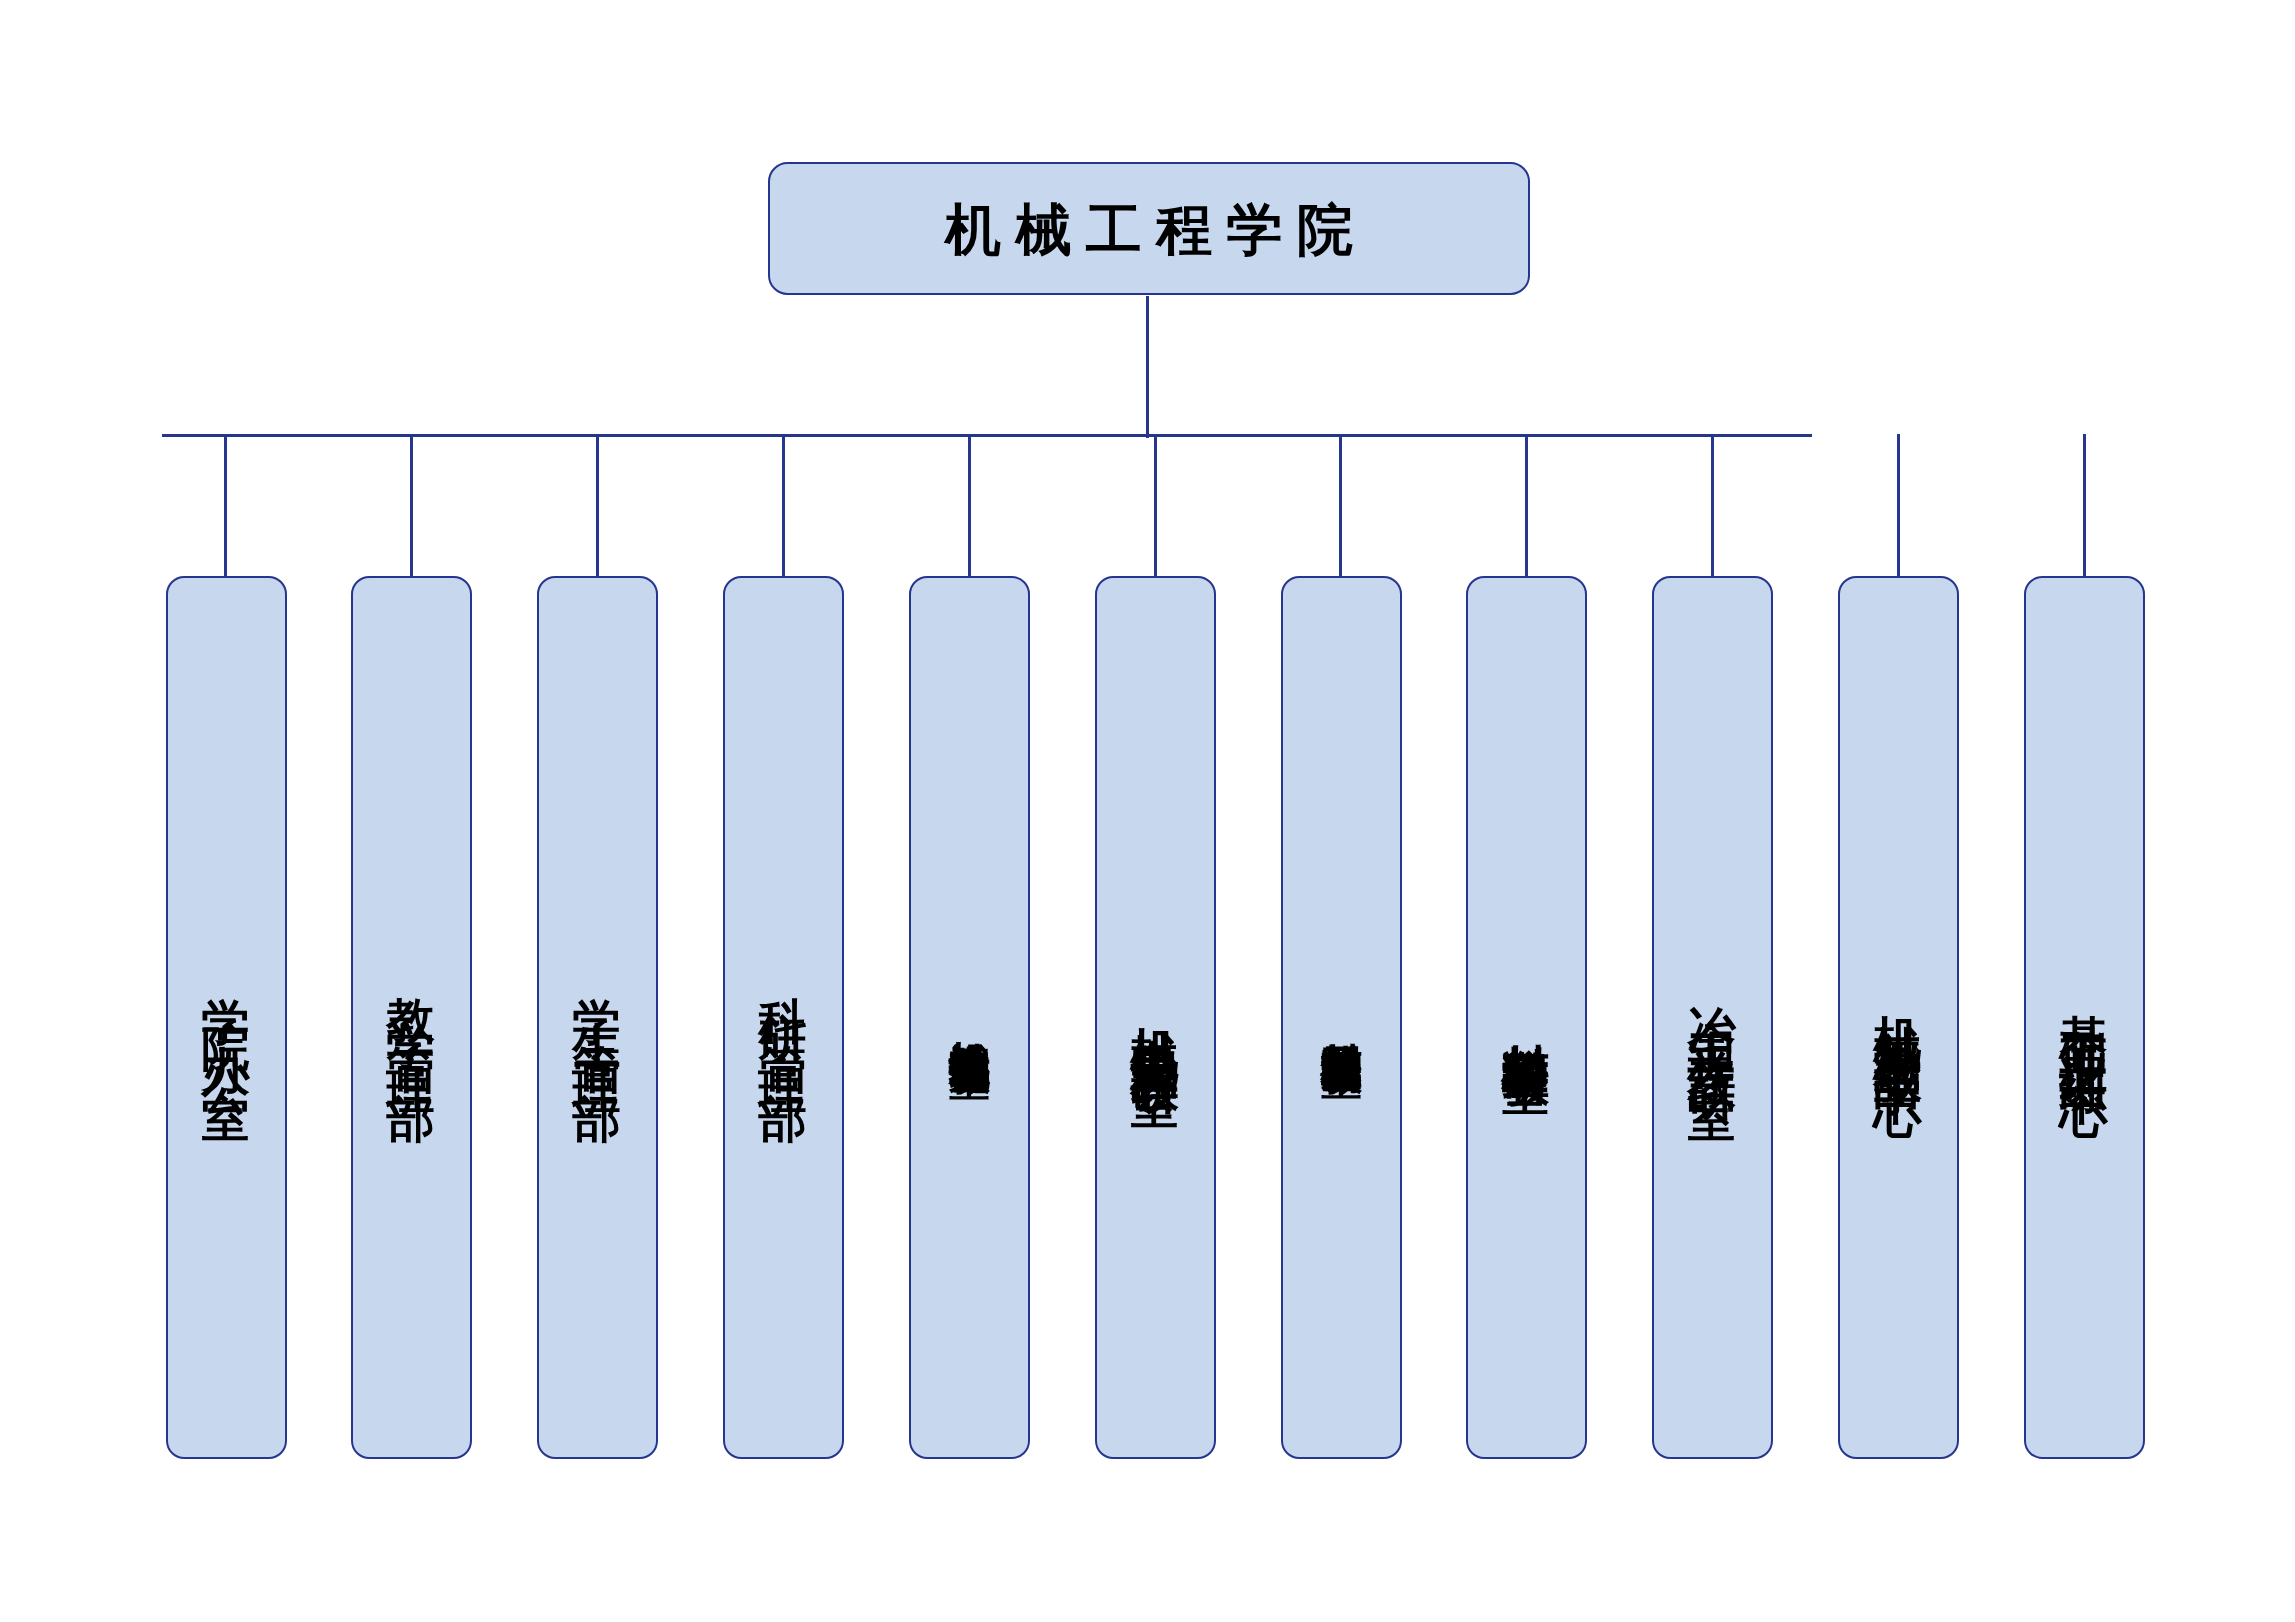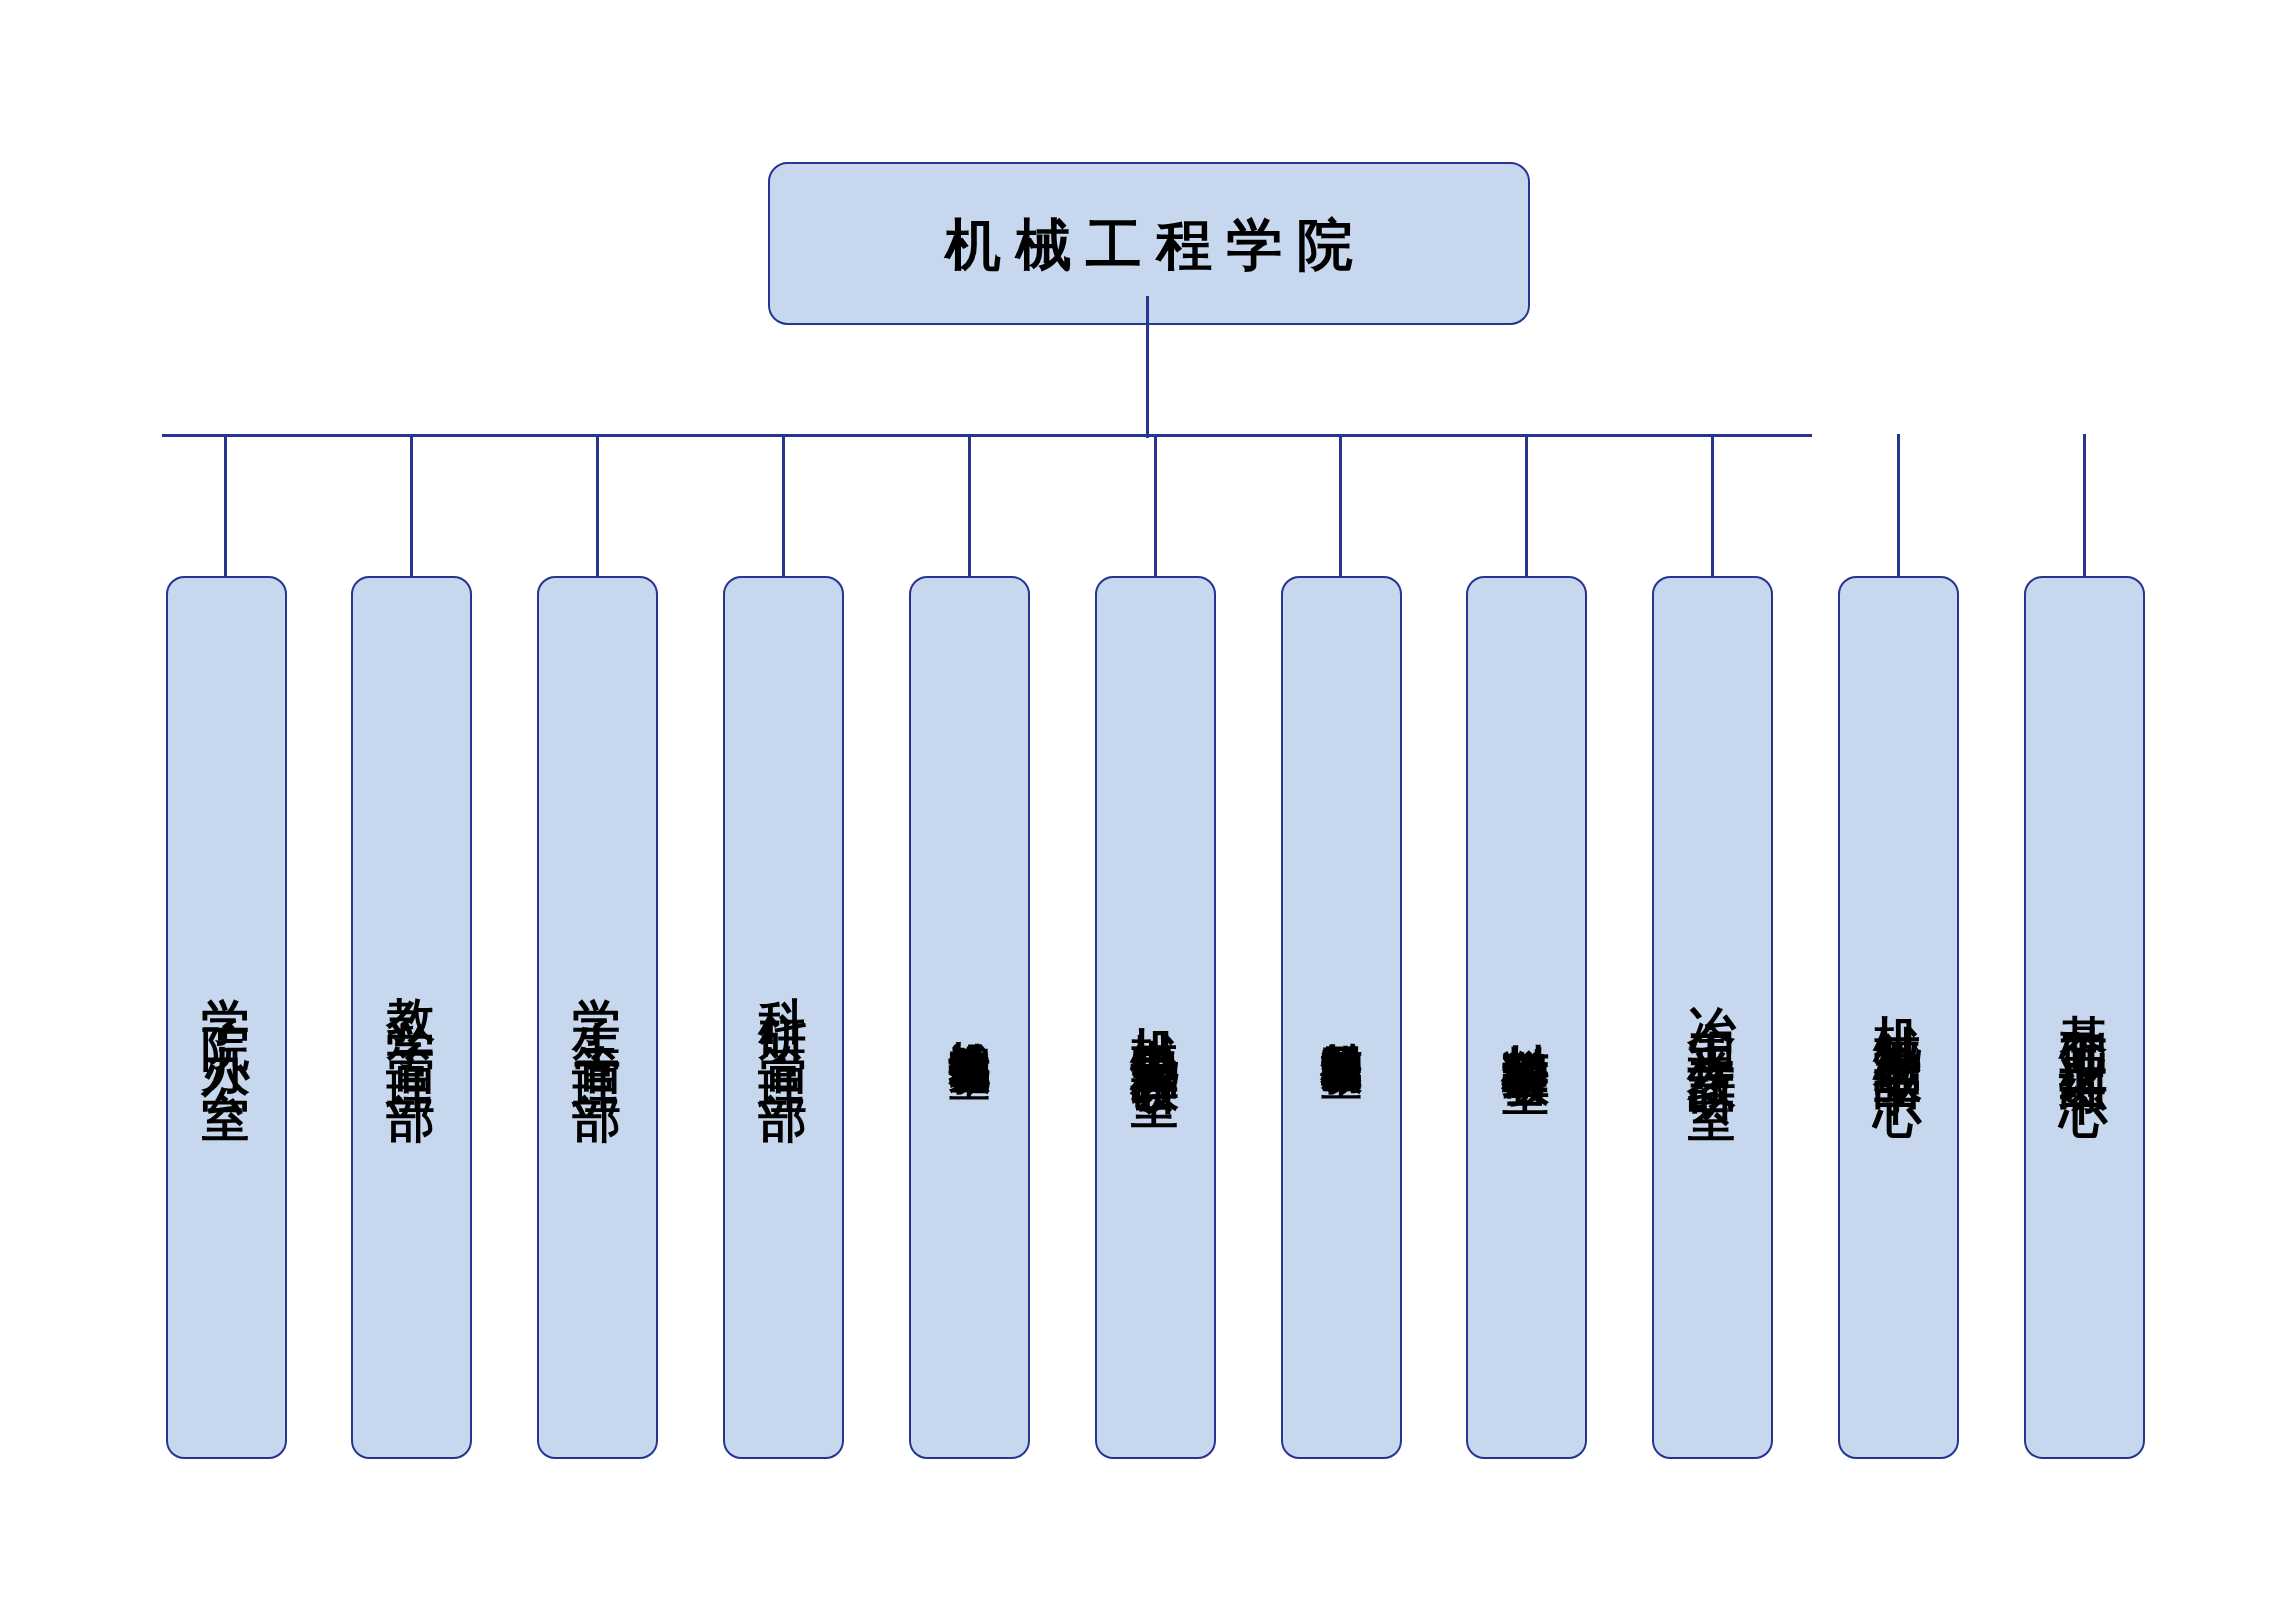--- a/index.html
+++ b/index.html
@@ -16,21 +16,21 @@
     overflow: hidden;
     font-family: "DejaVu Serif", "Liberation Serif", serif;
   }
 
   
   .root-node {
     position: absolute;
     left: 768px;
     top: 162px;
     width: 762px;
-    height: 163px;
+    height: 133px;
     box-sizing: border-box;
     background: #c7d7ee;
     border: 2px solid #26358f;
     border-radius: 19.6px;
     display: flex;
     align-items: center;
     justify-content: center;
   }
   .root-label {
     font-family: "DejaVu Serif", "Liberation Serif", serif;

